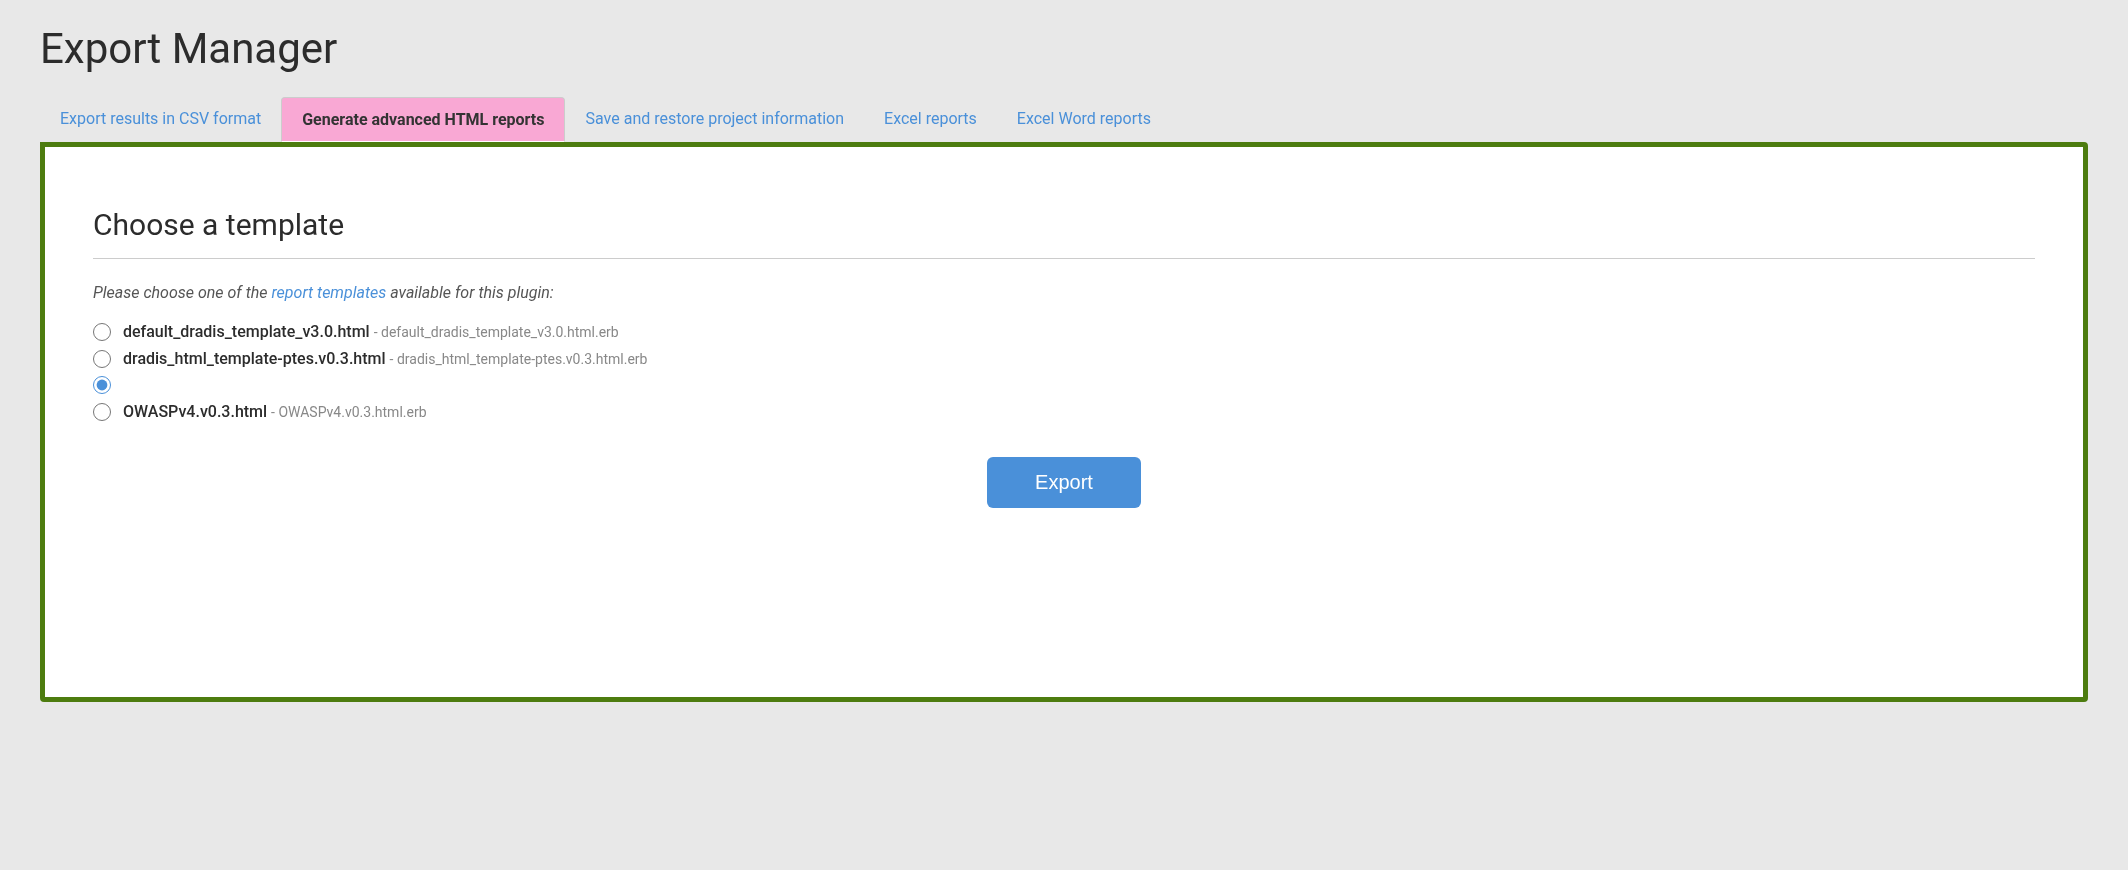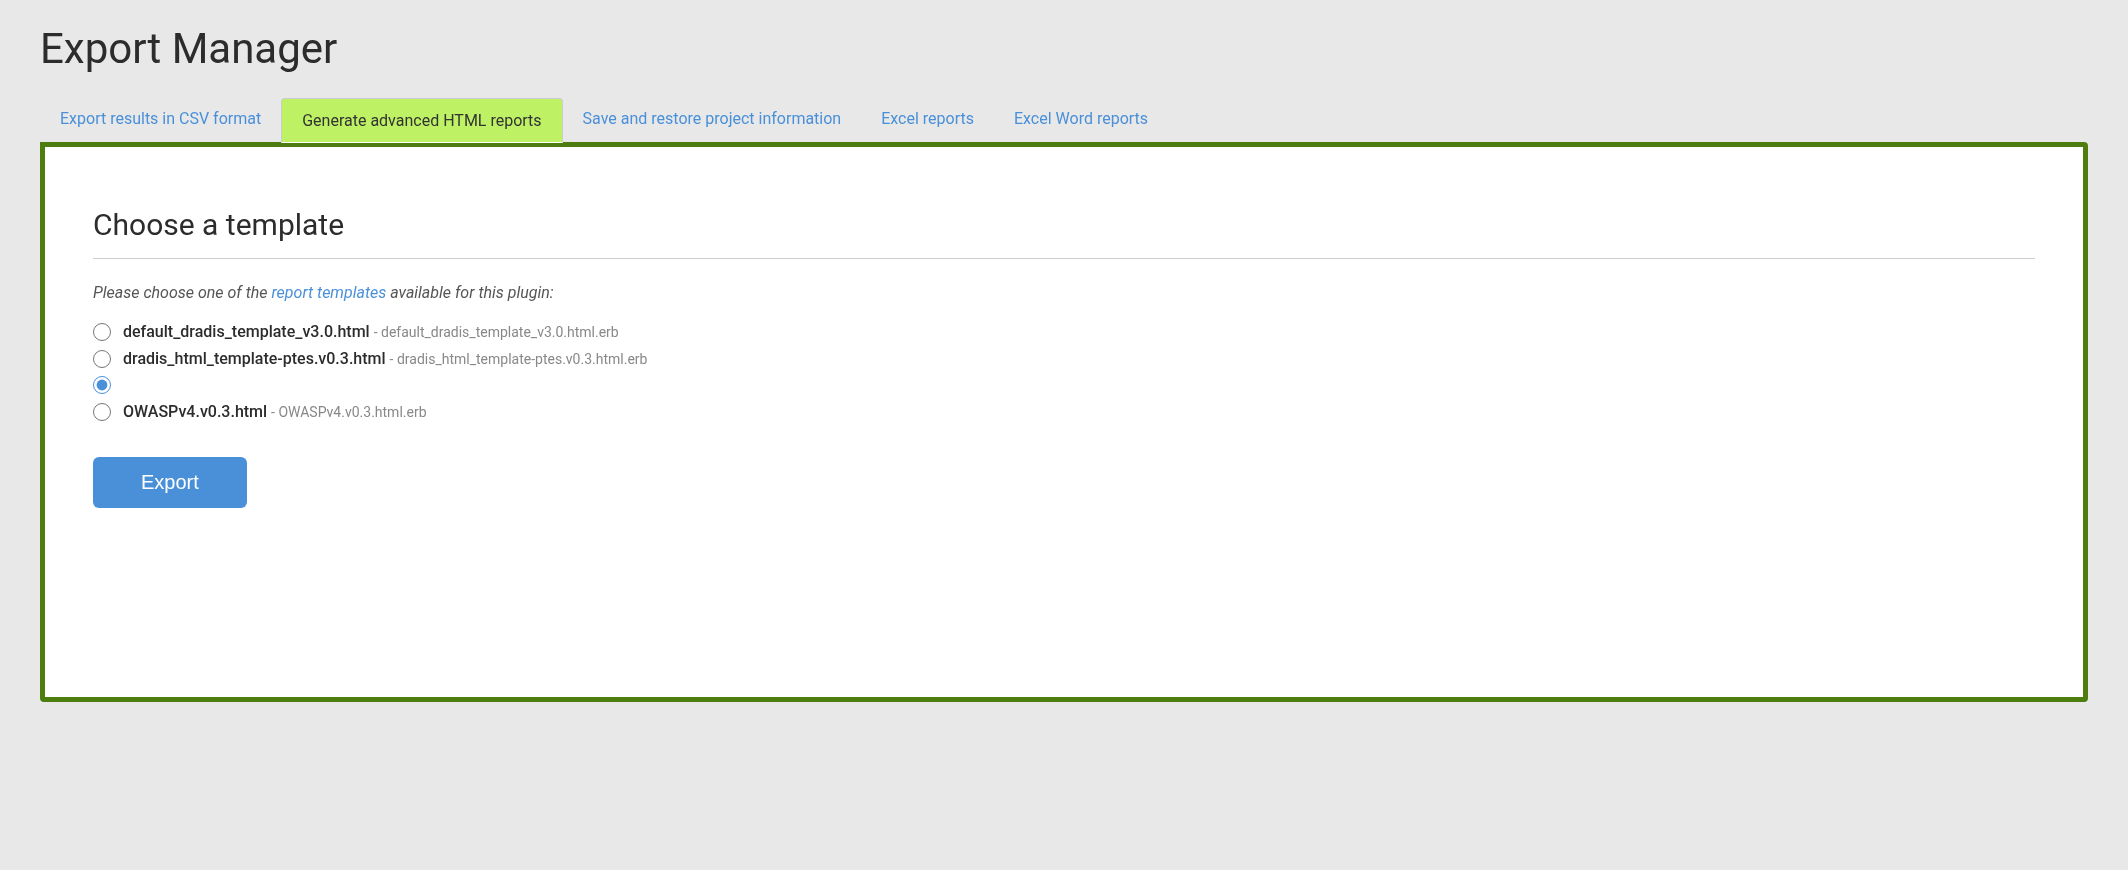--- a/index.html
+++ b/index.html
@@ -20,45 +20,46 @@
     .page-title {
       font-size: 42px;
       font-weight: 400;
       color: #2c2c2c;
       margin-bottom: 24px;
     }
 
     .tabs-container {
       display: flex;
       flex-direction: row;
-      align-items: center;
+      align-items: flex-start;
       border-bottom: none;
       margin-bottom: 0;
     }
 
     .tab {
       padding: 12px 20px;
       cursor: pointer;
       font-size: 16px;
       color: #4a90d9;
       background: transparent;
       border: none;
       border-bottom: 2px solid transparent;
       white-space: nowrap;
       text-decoration: none;
     }
 
     .tab.active {
       color: #333;
-      background: #bef264;
+      background: #f9a8d4;
       border: 1px solid #ccc;
       border-bottom: 1px solid #fff;
       border-radius: 4px 4px 0 0;
       margin-bottom: -1px;
       z-index: 2;
+      font-weight: bold;
     }
 
     .content-area {
       background: #fff;
       border: 5px solid #4d7c0f;
       border-radius: 0 4px 4px 4px;
       padding: 60px 48px 48px 48px;
       min-height: 560px;
     }
 
@@ -114,21 +115,21 @@
       color: #2c2c2c;
     }
 
     .radio-label-sub {
       font-size: 14px;
       color: #888;
     }
 
     .export-button-container {
       display: flex;
-      justify-content: flex-start;
+      justify-content: center;
       margin-top: 16px;
     }
 
     .export-button {
       background-color: #4a90d9;
       color: #fff;
       border: none;
       border-radius: 6px;
       padding: 14px 48px;
       font-size: 20px;

